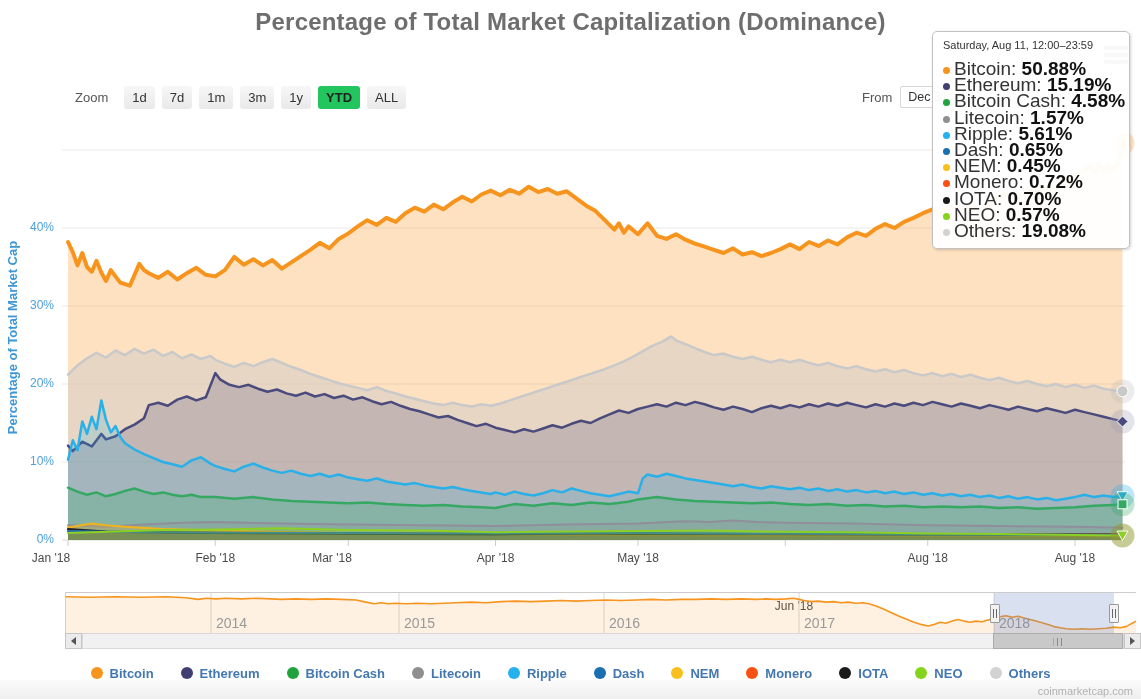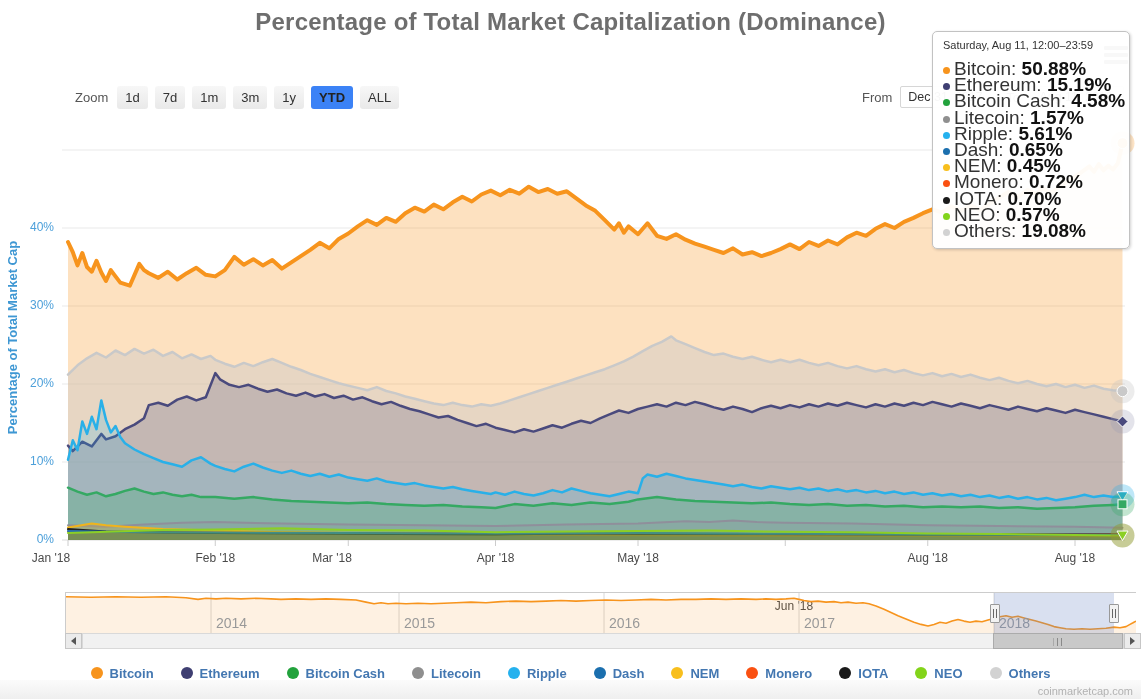--- a/index.html
+++ b/index.html
@@ -2,24 +2,24 @@
 <html><head>
 <meta charset="utf-8">
 <style>
   html,body{margin:0;padding:0;background:#fff;}
   body{width:1141px;height:699px;position:relative;overflow:hidden;
        font-family:"Liberation Sans","DejaVu Sans",sans-serif;-webkit-font-smoothing:antialiased;}
   .chart{position:absolute;inset:0;background:#fff;}
   .title{position:absolute;top:8px;left:0;right:0;text-align:center;font-size:24px;font-weight:bold;color:#6e6e6e;letter-spacing:0.2px;}
   
   .toolbar{position:absolute;left:75px;top:85px;height:24px;display:flex;align-items:center;}
-  .zlabel{font-size:13px;color:#555;margin-right:9px;}
+  .zlabel{font-size:13px;color:#555;margin-right:16px;}
   .zbtn{display:inline-block;font-size:13px;color:#333;background:linear-gradient(#f7f7f7,#e9e9e9);
         border-radius:3px;padding:4px 8px;margin-right:7px;cursor:pointer;}
-  .zbtn.sel{background:#3b82f6;font-weight:bold;color:#222;}
+  .zbtn.sel{background:#22c55e;font-weight:bold;color:#222;}
   .range{position:absolute;top:85px;left:862px;height:24px;display:flex;align-items:center;font-size:13px;color:#555;}
   .range input{height:18px;border:1px solid #d6d6d6;border-radius:2px;font-size:12.5px;color:#333;
         font-family:"Liberation Sans",sans-serif;padding:1px 7px;margin:0 8px 0 8px;}
   #from-input{width:82px;text-align:left;}
   #to-input{width:80px;text-align:center;}
   .burger{position:absolute;left:1104px;top:46px;width:24px;cursor:pointer;}
   .burger i{display:block;height:4px;background:#4d4d4d;margin-bottom:3px;border-radius:1px;}
   
   .plot{position:absolute;left:62px;top:128px;width:1063px;height:412px;}
   .plot svg{position:absolute;left:0;top:0;overflow:visible;}

